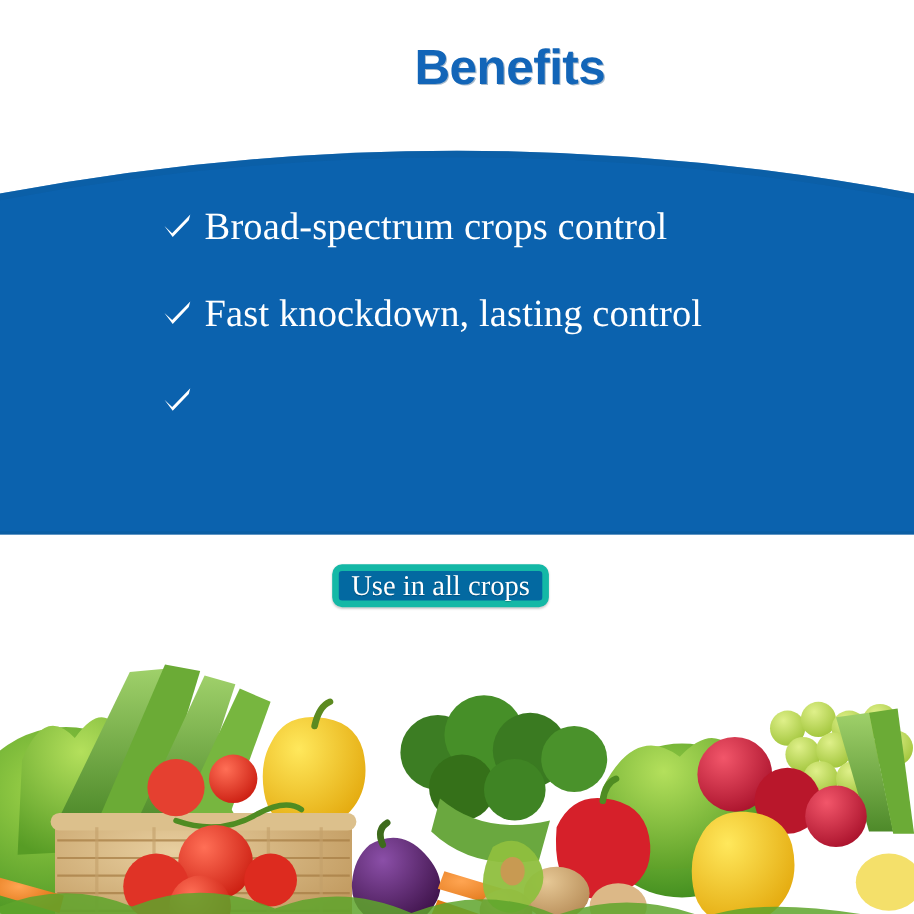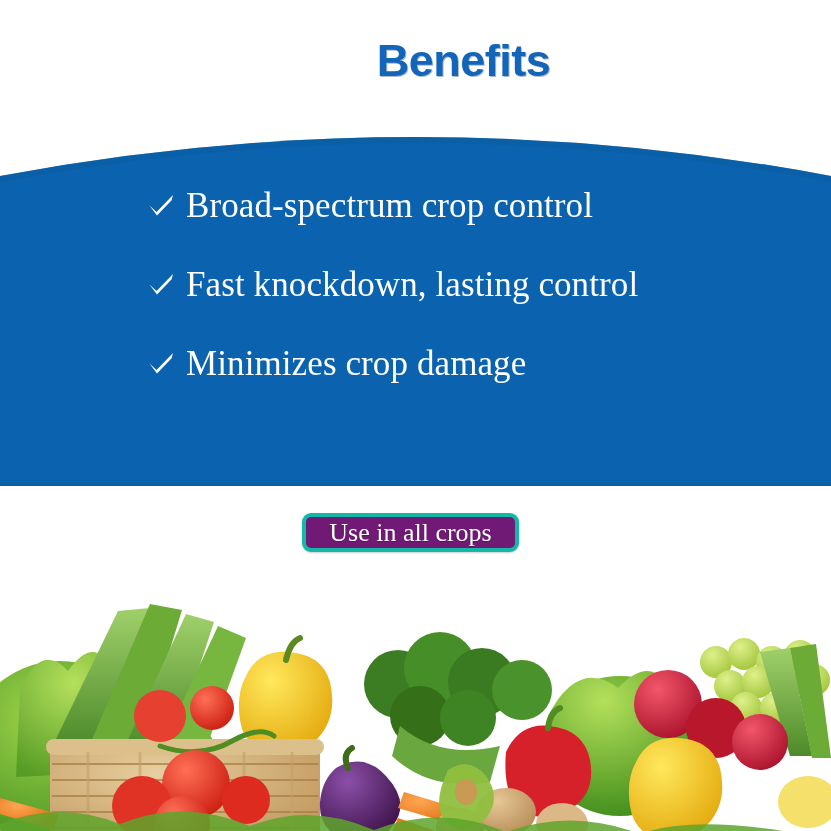--- a/index.html
+++ b/index.html
@@ -93,25 +93,25 @@
     white-space: nowrap;
     line-height: 1;
     letter-spacing: 0.1px;
   }
 
   
   .crops-badge {
     position: absolute;
     left: 302px;
     top: 513px;
-    width: 217px;
+    width: 197px;
     height: 39px;
     box-sizing: border-box;
-    background: #701a75;
-    border: 4px solid #14b8a6;
+    background: #0369a1;
+    border: 6px solid #14b8a6;
     border-radius: 9px;
     display: flex;
     align-items: center;
     justify-content: center;
     font-family: "Liberation Serif", "DejaVu Serif", serif;
     font-size: 26px;
     color: #ffffff;
     text-shadow: 0 1px 1px rgba(0,0,0,0.25);
     box-shadow: 0 1px 2px rgba(0,0,0,0.2);
   }
@@ -146,36 +146,35 @@
     </svg>
   </div>
   <div class="panel-underline"></div>
 
   <ul class="benefits-list">
 
     <li class="benefit-item">
       <svg class="check-icon" viewBox="0 0 30 30">
         <path d="M3.5 14.5 L10.5 21 L27 4 L25.6 9.2 L11 24.5 Z" fill="#ffffff"></path>
       </svg>
-      <span class="benefit-text">Broad-spectrum crop control</span>
+      <span class="benefit-text">Broad-spectrum crops control</span>
     </li>
 
     <li class="benefit-item">
       <svg class="check-icon" viewBox="0 0 30 30">
         <path d="M3.5 14.5 L10.5 21 L27 4 L25.6 9.2 L11 24.5 Z" fill="#ffffff"></path>
       </svg>
       <span class="benefit-text">Fast knockdown, lasting control</span>
     </li>
 
 
     <li class="benefit-item">
       <svg class="check-icon" viewBox="0 0 30 30">
         <path d="M3.5 14.5 L10.5 21 L27 4 L25.6 9.2 L11 24.5 Z" fill="#ffffff"></path>
       </svg>
-      <span class="benefit-text">Minimizes crop damage</span>
     </li>
 
   </ul>
 
   <div class="crops-badge">Use in all crops</div>
 
   <div class="produce-photo">
     <svg viewBox="0 0 831 275" preserveAspectRatio="none">
       <defs>
         <radialGradient id="gLeaf" cx="40%" cy="30%" r="75%">

